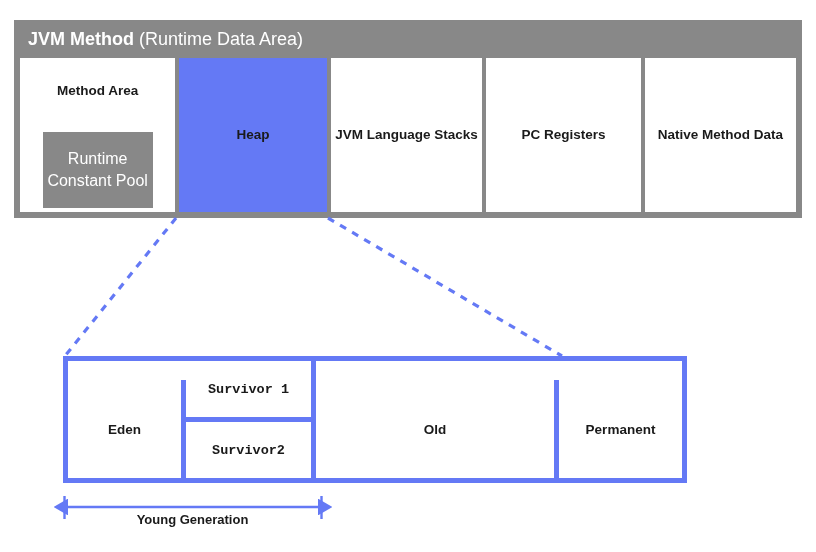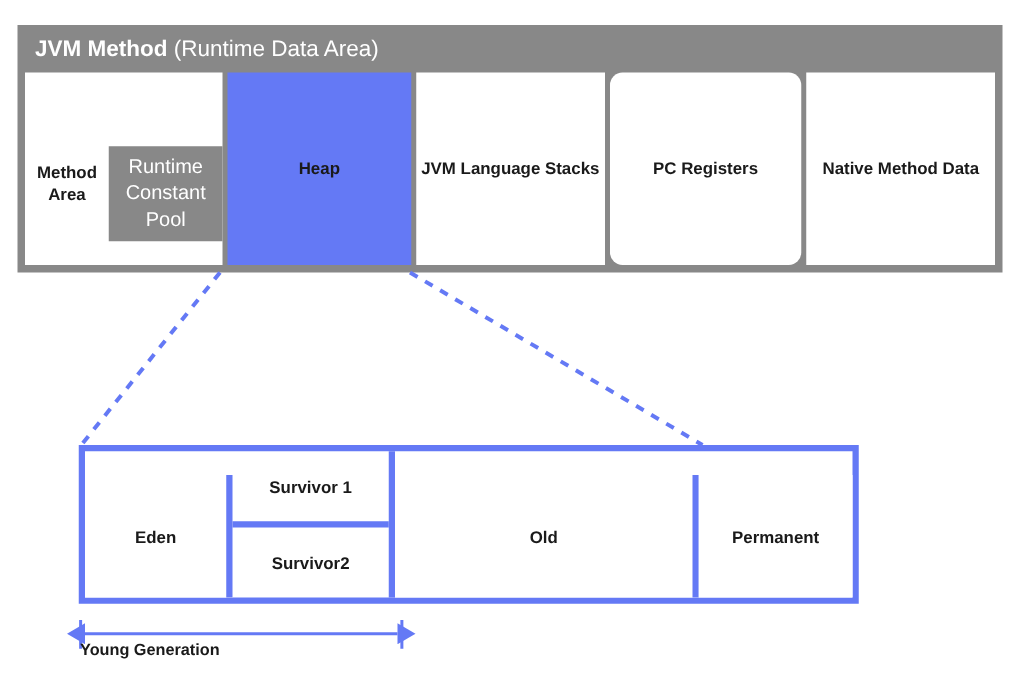--- a/index.html
+++ b/index.html
@@ -51,38 +51,39 @@
     height: 160px;
     display: flex;
     gap: 4px;
     padding: 0 6px 6px 6px;
   }
   .jvm-cell {
     background: #ffffff;
     display: flex;
     align-items: center;
     justify-content: center;
-    flex-direction: row;
+    flex-direction: column;
     font-size: 13.5px;
     font-weight: bold;
     color: #1a1a1a;
     text-align: center;
     line-height: 1.3;
+    gap: 16px;
   }
   .jvm-cell.method-area {
     width: 161px;
     justify-content: flex-start;
     padding-top: 24px;
   }
   .jvm-cell.heap {
     width: 153px;
     background: #6479f5;
   }
   .jvm-cell.stacks { width: 157px; }
-  .jvm-cell.pc { width: 160px; border-radius: 10px; }
+  .jvm-cell.pc { width: 160px; }
   .jvm-cell.native { width: 157px; }
 
   #rcp-box {
     margin-top: 16px;
     width: 110px;
     height: 76px;
     background: #888888;
     color: #ffffff;
     font-size: 16px;
     font-weight: normal;
@@ -135,39 +136,41 @@
     flex-direction: column;
   }
   .hd-surv {
     flex: 1;
     display: flex;
     align-items: center;
     justify-content: center;
     font-size: 13.5px;
     font-weight: bold;
     color: #1a1a1a;
+    font-family: Liberation Mono, monospace;
   }
   .hd-surv.top { border-bottom: 5px solid #6479f5; }
   .hd-old { width: 243px; border-right: 5px solid #6479f5; }
   .hd-perm { flex: 1; }
 
   
   #young-gen-bracket {
     position: absolute;
     left: 0;
     top: 0;
     width: 816px;
     height: 552px;
     pointer-events: none;
   }
   #young-gen-label {
     position: absolute;
     left: 64px;
     top: 512px;
     width: 257px;
+    text-align: center;
     font-size: 13px;
     font-weight: bold;
     color: #1a1a1a;
   }
 </style>
 </head>
 <body>
 
 <div id="canvas">
 

